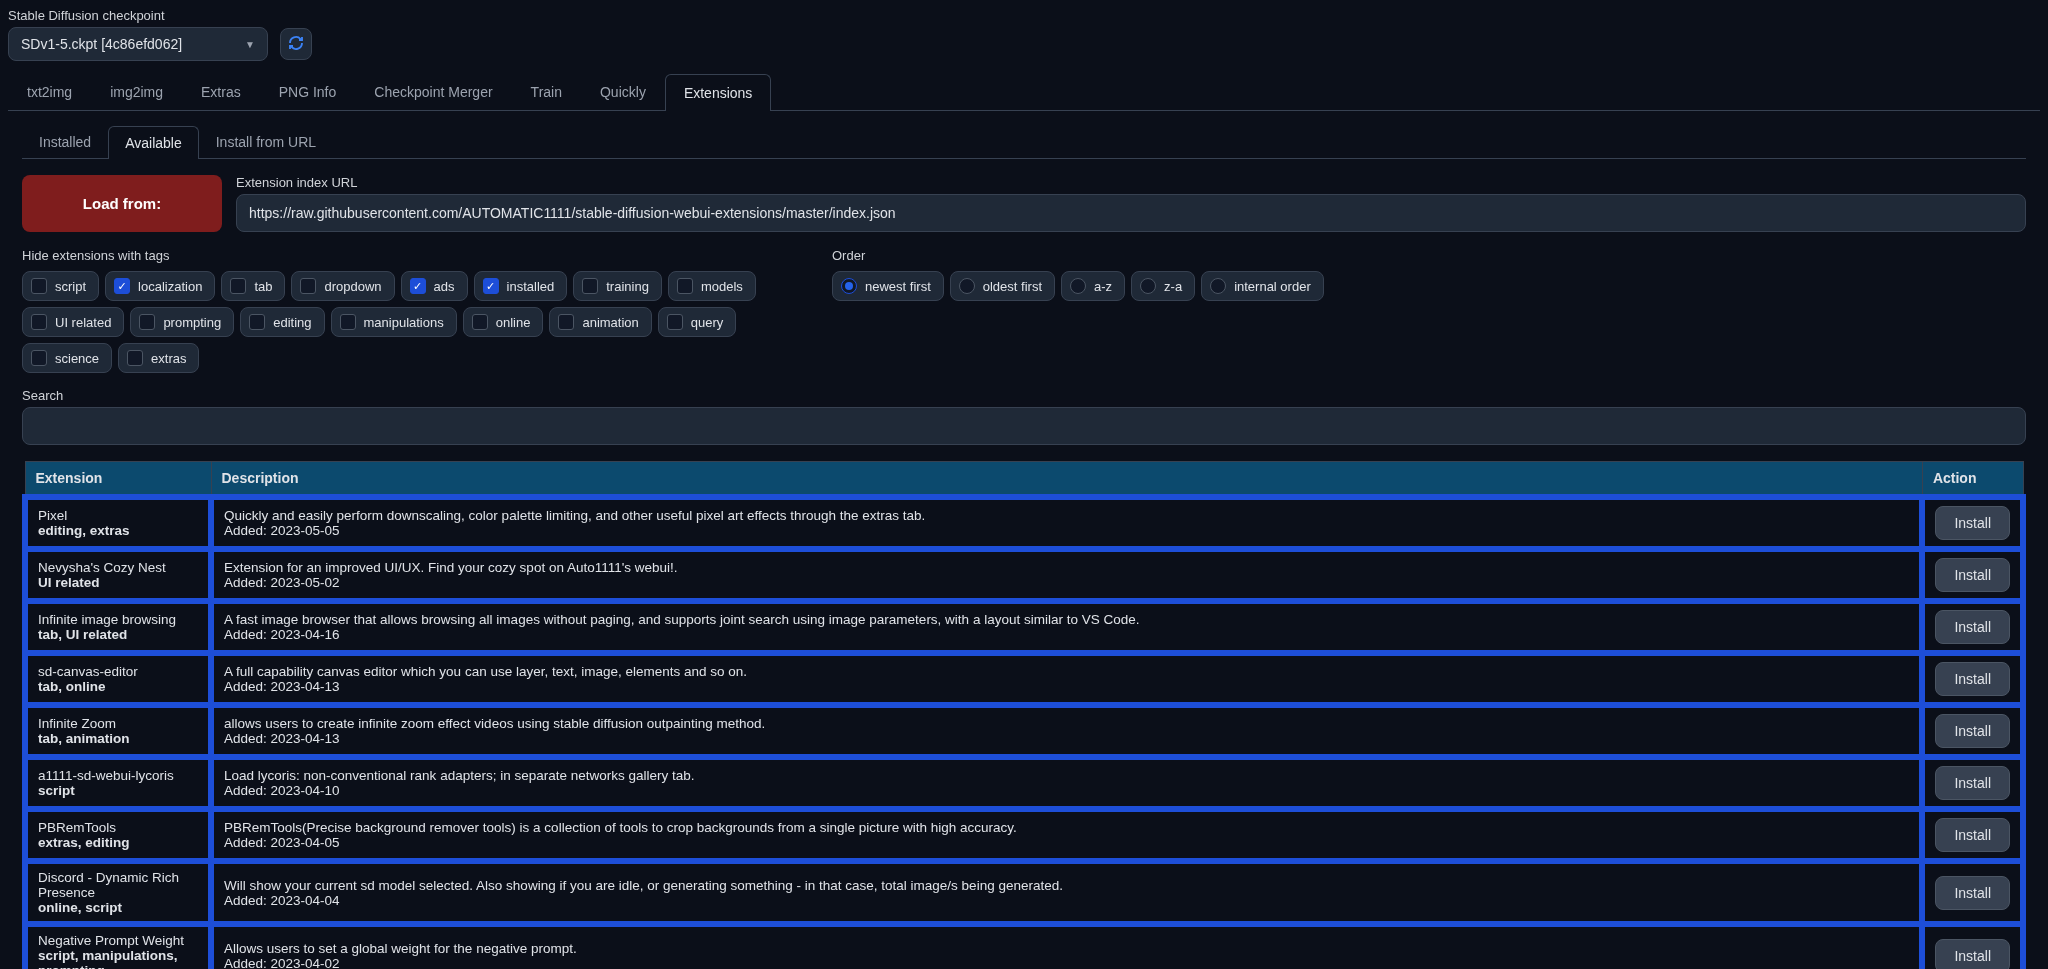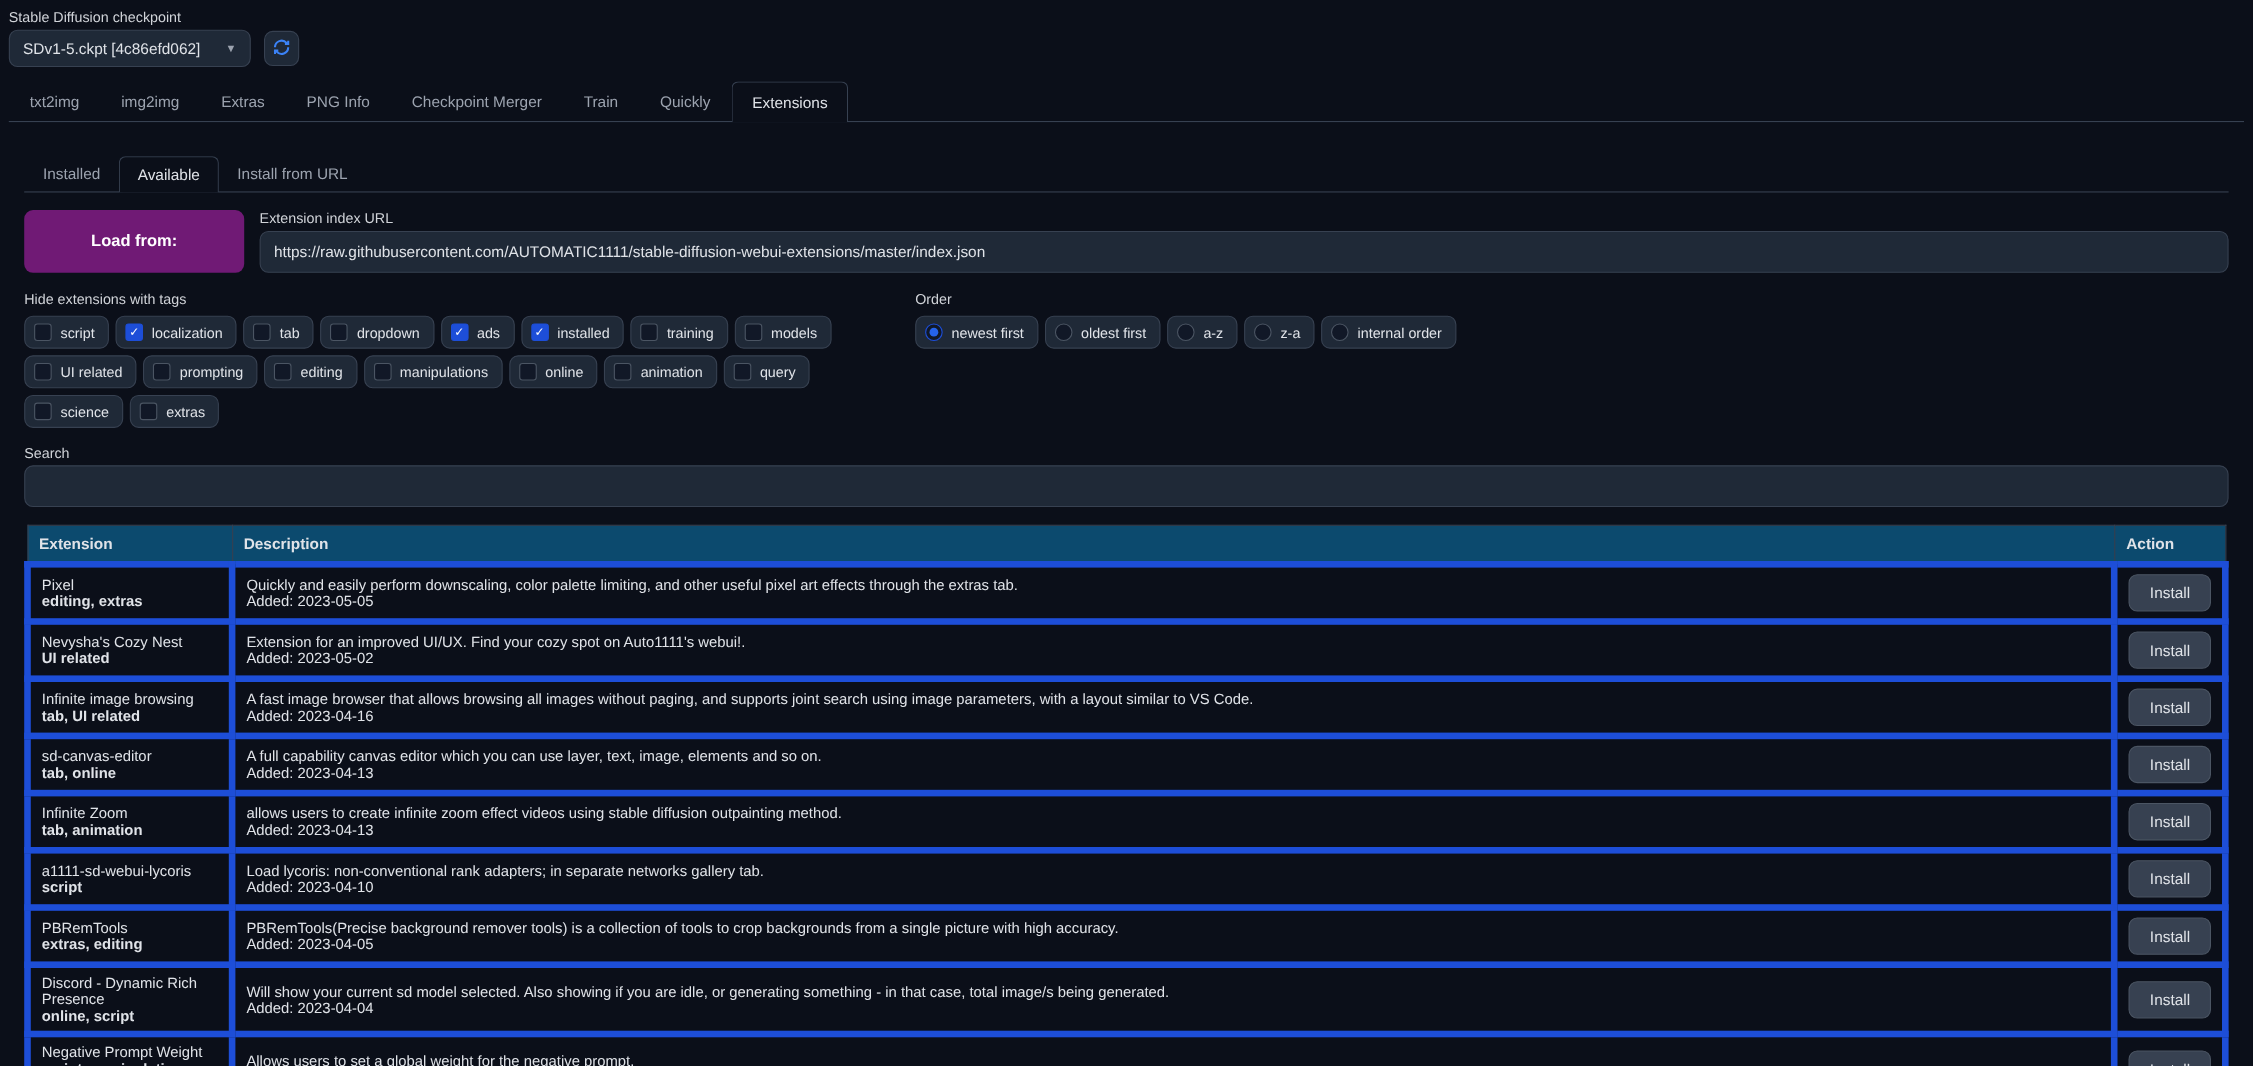--- a/index.html
+++ b/index.html
@@ -13,37 +13,37 @@
 }
 .top-row { display: flex; flex-direction: column; gap: 4px; margin-bottom: 12px; }
 .top-label { font-size: 13px; color: #d0d3d8; }
 .top-controls { display: flex; gap: 12px; align-items: center; }
 .select-box {
   background: #1f2937;
   border: 1px solid #374151;
   border-radius: 8px;
   padding: 8px 12px;
   color: #e0e3e8;
-  width: 220px;
+  width: 260px;
   display: flex;
   justify-content: space-between;
   align-items: center;
   cursor: pointer;
 }
 .select-box .caret { font-size: 10px; color: #9ca3af; }
 .refresh-btn {
   background: #1f2937;
   border: 1px solid #374151;
   border-radius: 8px;
   width: 32px; height: 32px;
   display: flex; align-items: center; justify-content: center;
   cursor: pointer;
 }
 .refresh-btn svg { width: 18px; height: 18px; }
-.main-tabs { display: flex; gap: 0; border-bottom: 1px solid #374151; margin-bottom: 16px; align-items: center; }
+.main-tabs { display: flex; gap: 0; border-bottom: 1px solid #374151; margin-bottom: 0; align-items: center; }
 .main-tab {
   padding: 10px 18px;
   color: #9ca3af;
   cursor: pointer;
   border: 1px solid transparent;
   border-bottom: none;
   border-radius: 6px 6px 0 0;
 }
 .main-tab.active {
   color: #e0e3e8;
@@ -64,21 +64,21 @@
 }
 .sub-tab.active {
   color: #e0e3e8;
   border-color: #374151;
   background: #0b0f19;
   position: relative;
   top: 1px;
 }
 .load-row { display: flex; gap: 14px; align-items: stretch; margin-bottom: 16px; }
 .load-btn {
-  background: #701a75;
+  background: #7f1d1d;
   color: #fff;
   font-weight: 600;
   border: none;
   border-radius: 8px;
   padding: 0 40px;
   min-width: 200px;
   cursor: pointer;
   font-size: 15px;
 }
 .url-col { flex: 1; display: flex; flex-direction: column; gap: 4px; }

